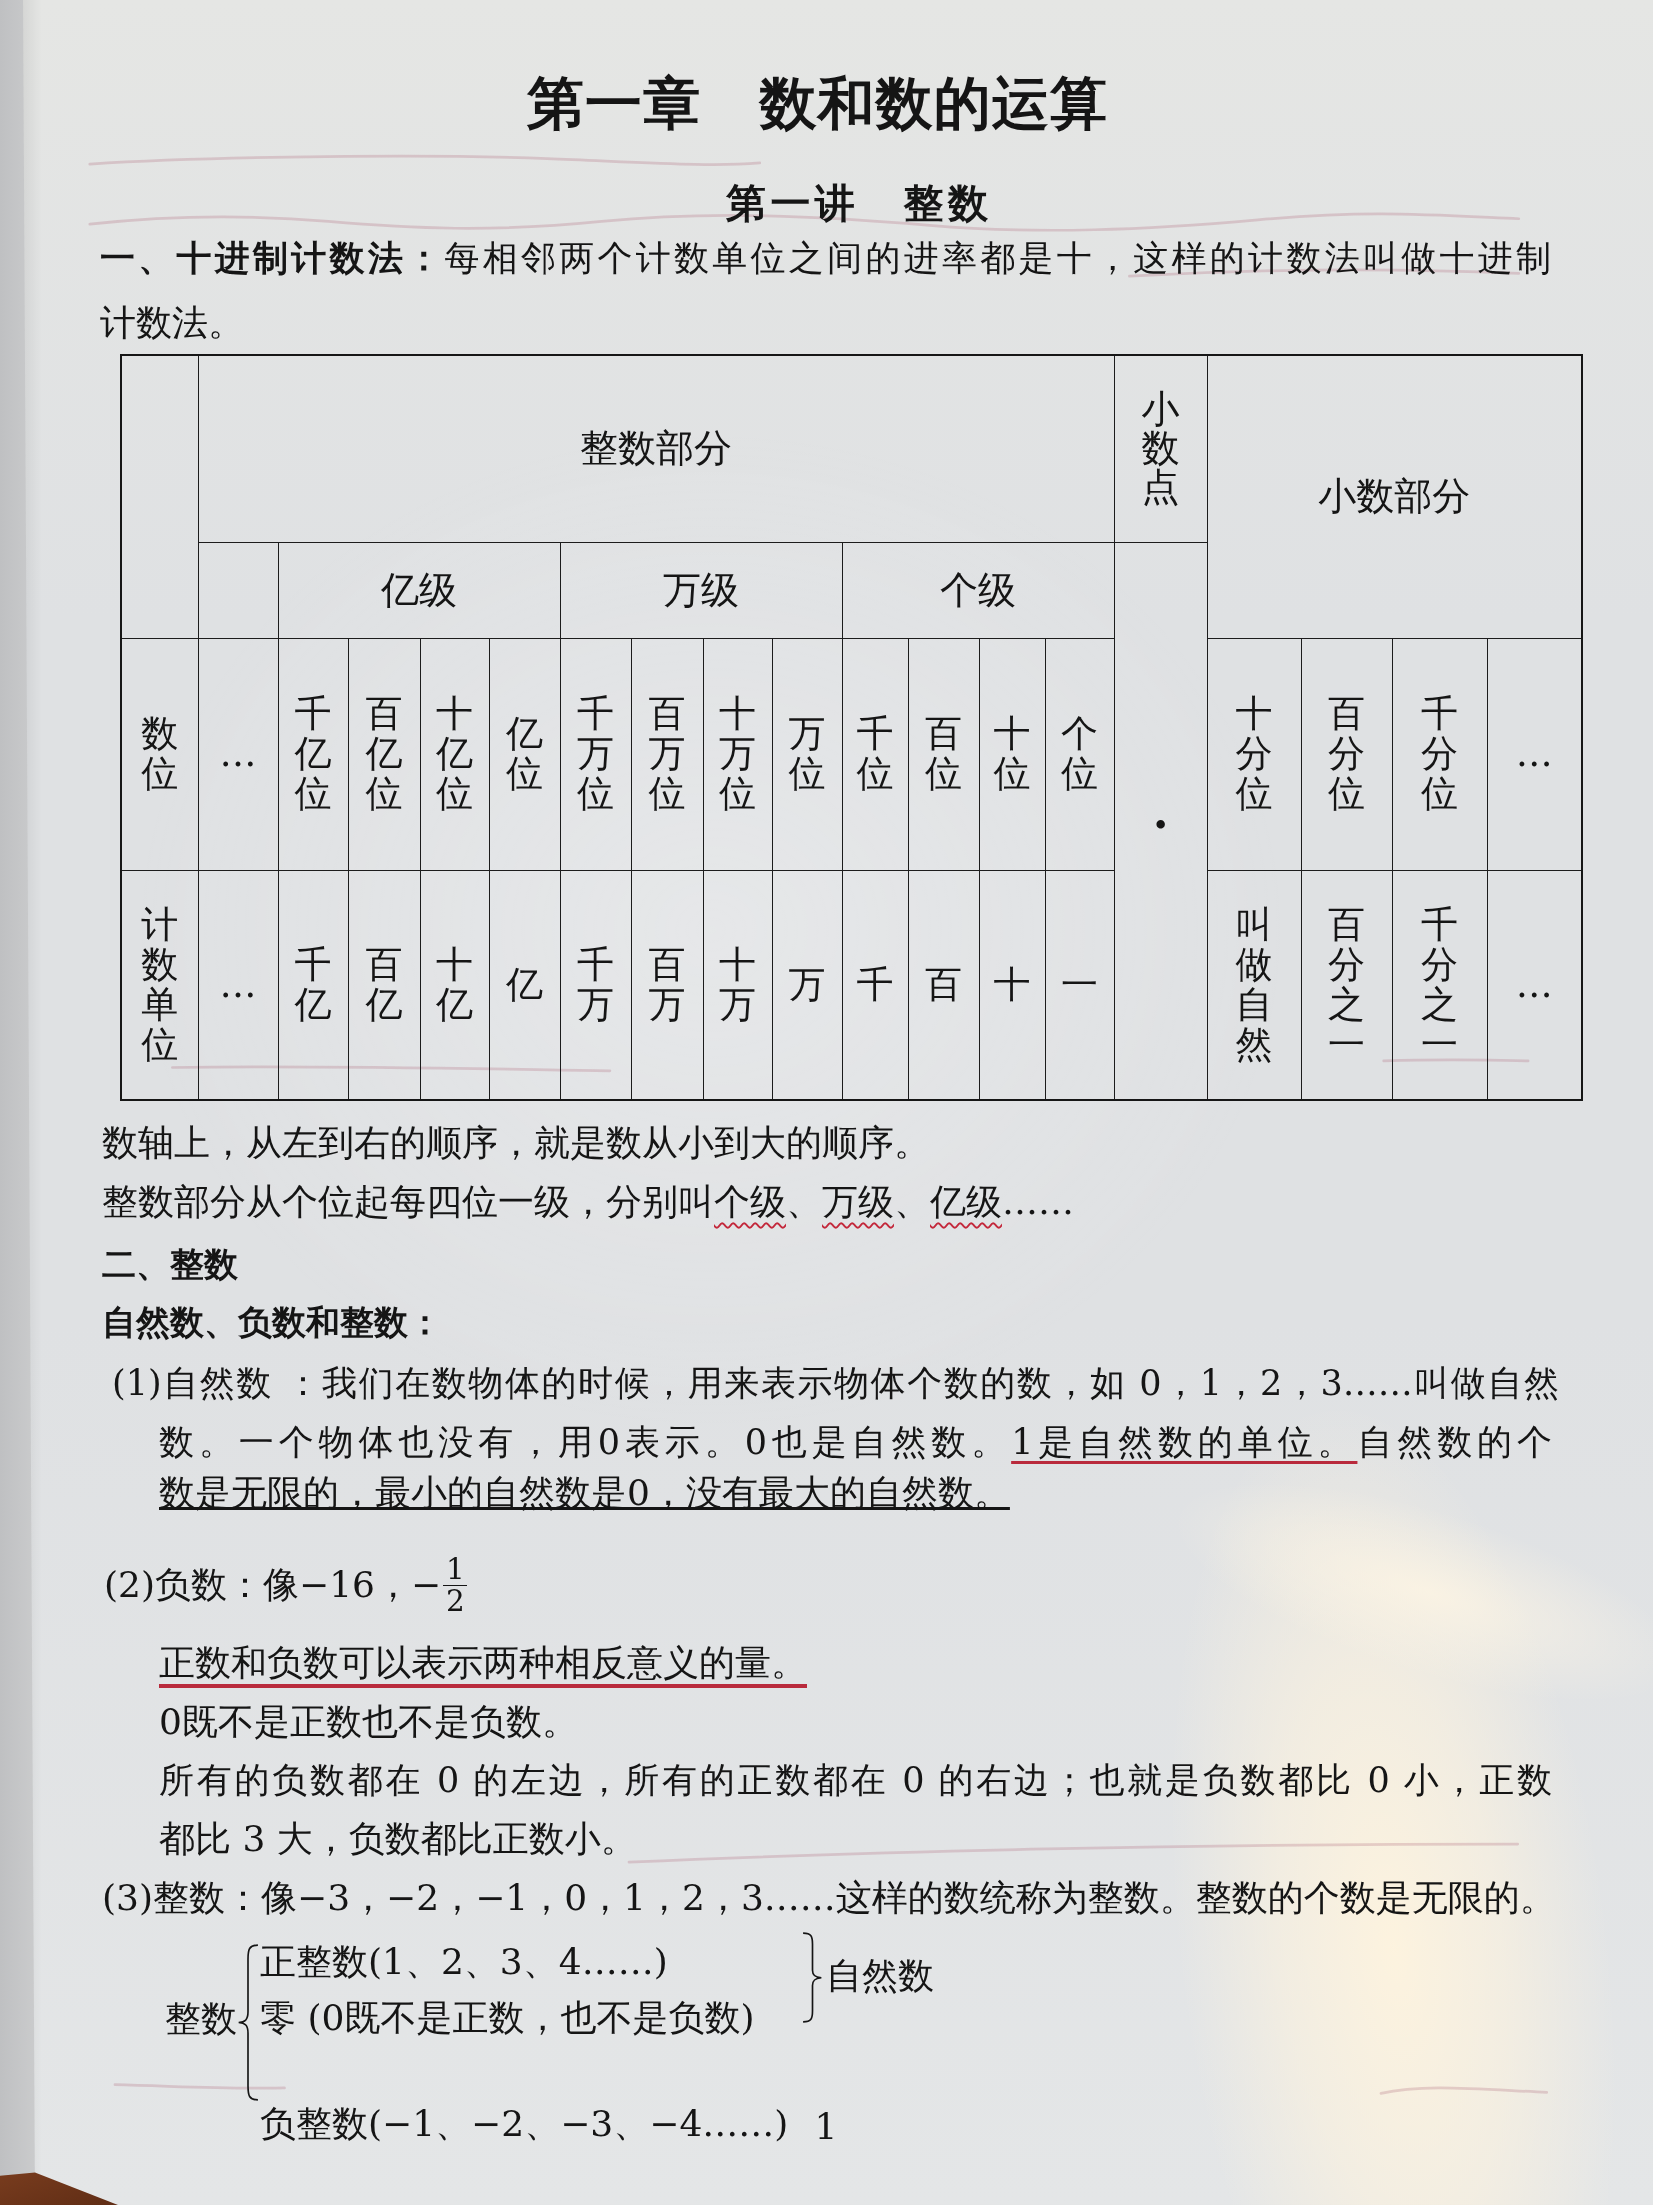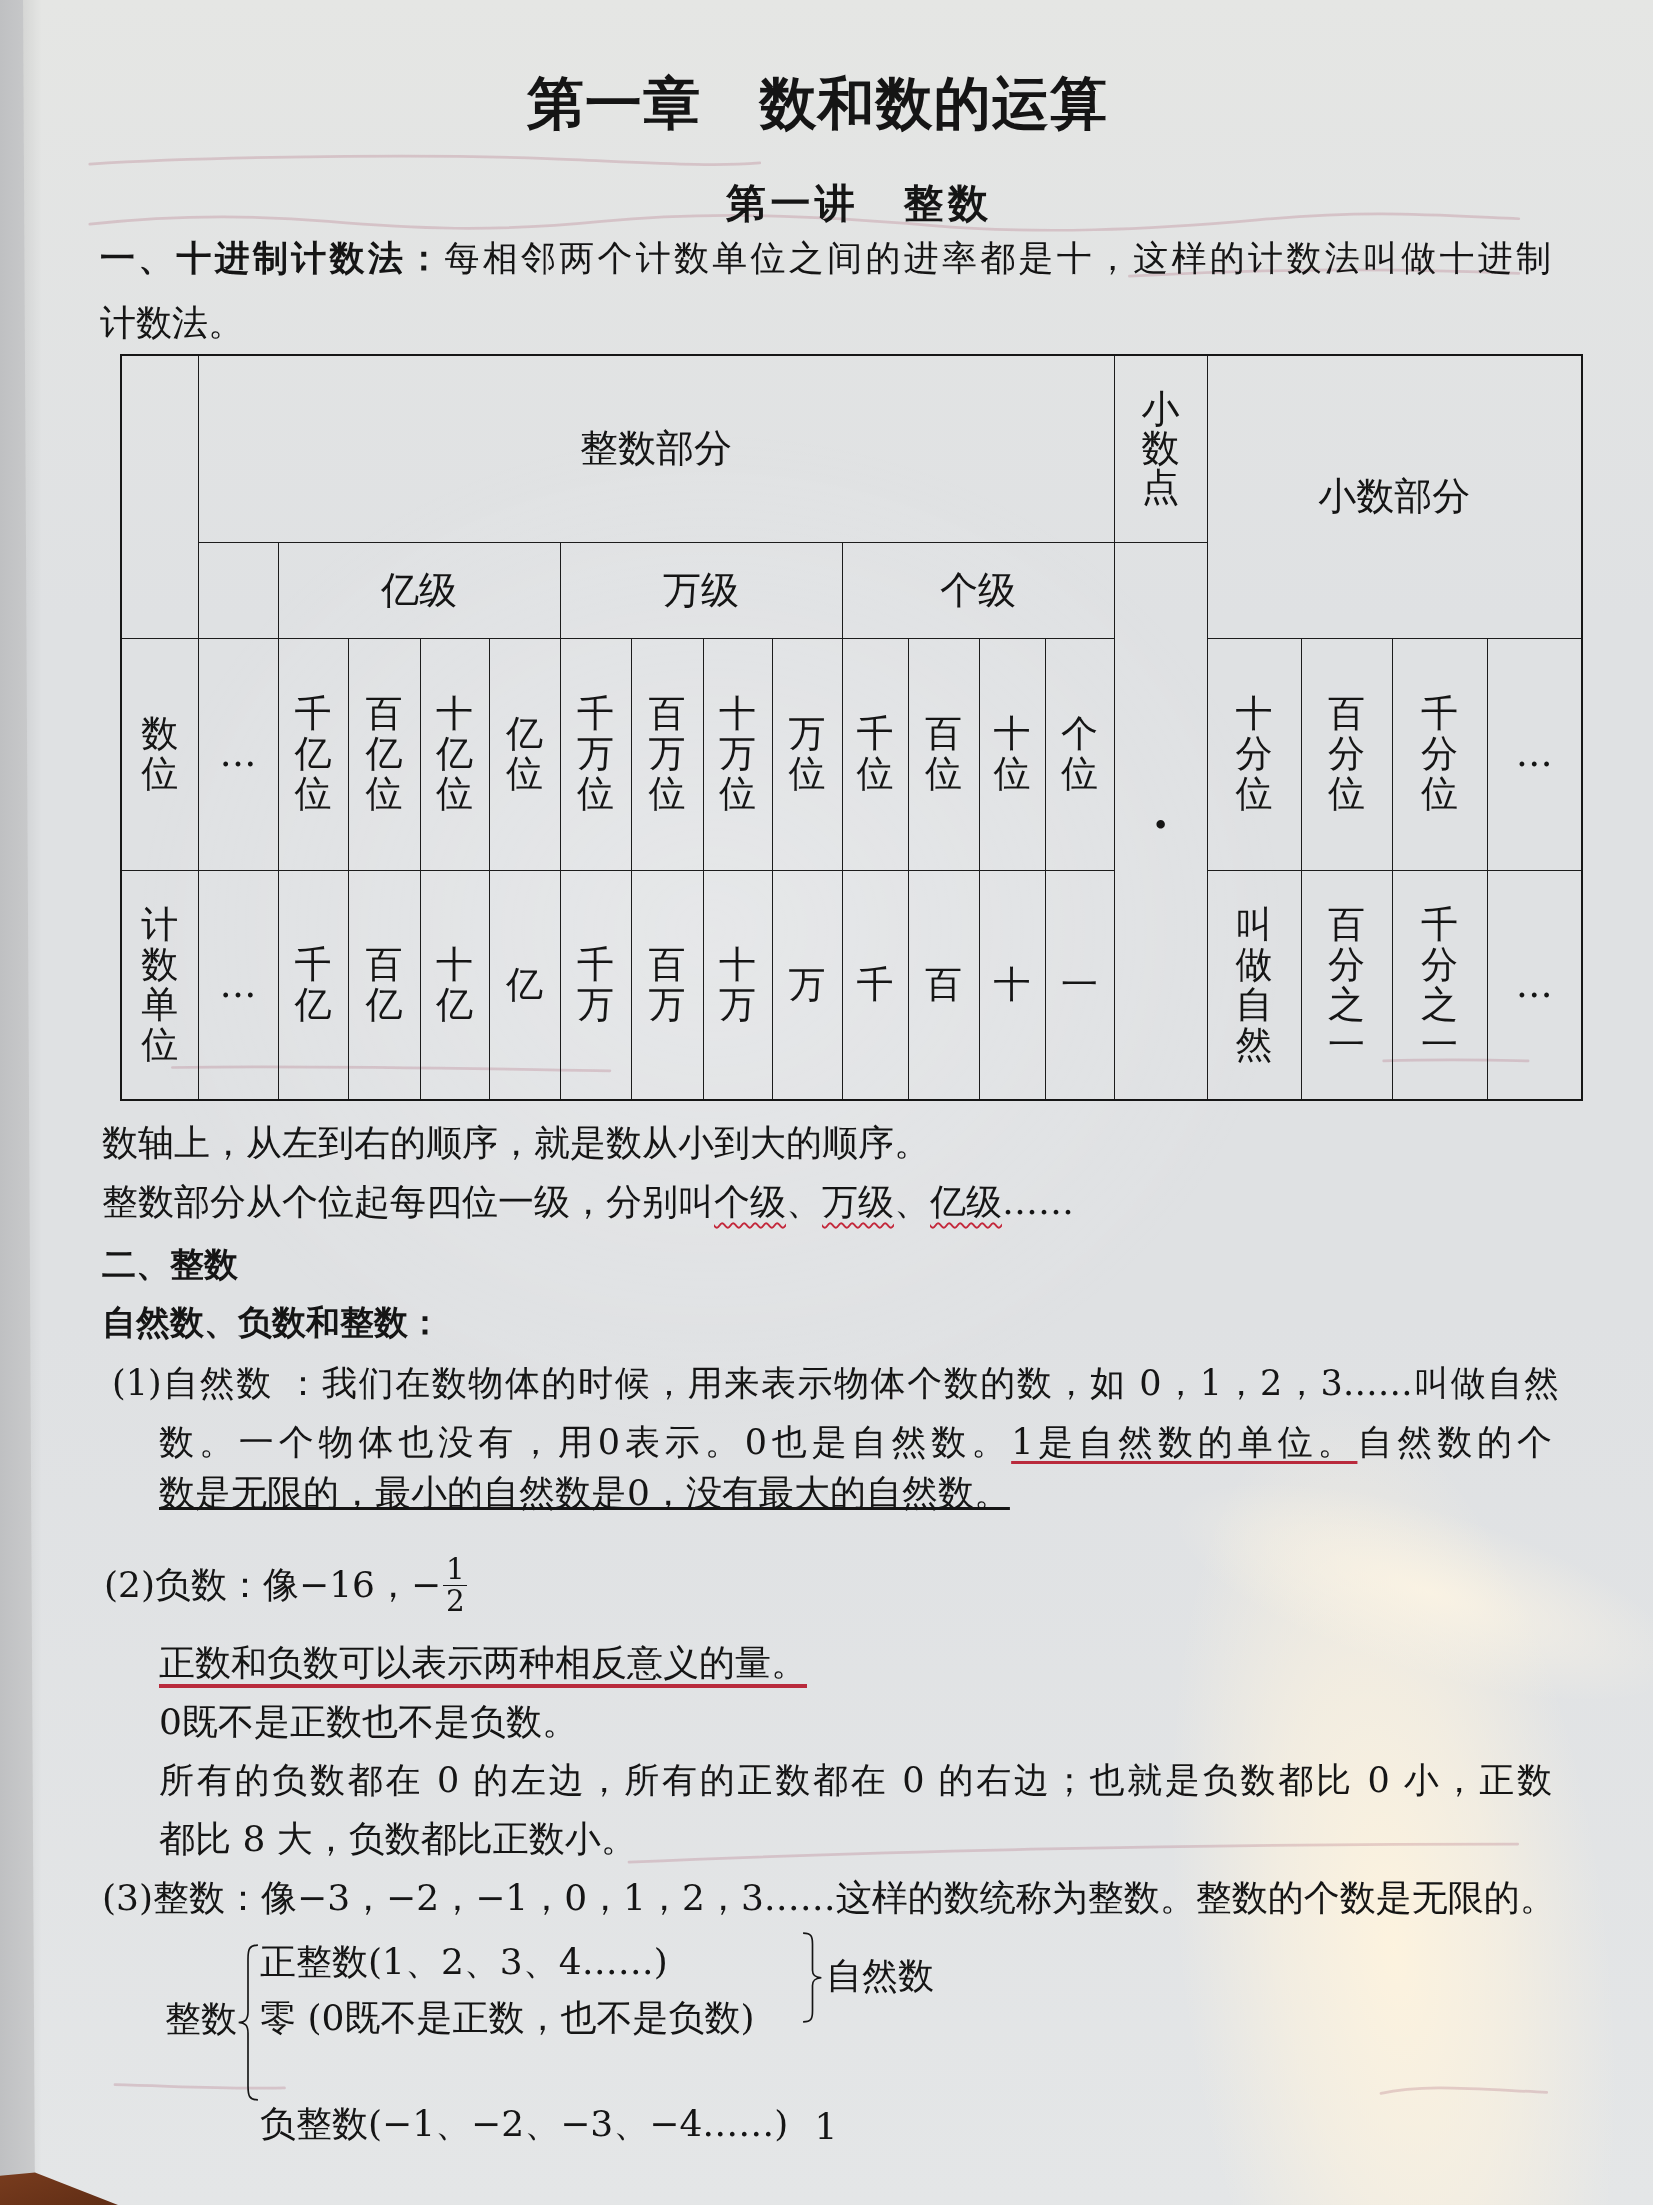--- a/index.html
+++ b/index.html
@@ -256,21 +256,21 @@
 <div class="line" style="left:159px; top:1471px;text-decoration:underline;">数是无限的，最小的自然数是0，没有最大的自然数。</div>
 
 <div class="line" style="left:104px; top:1556px;"><span>(2)负数：像−16，−</span><span class="frac">
       <span>1</span>
       <span class="bar"></span>
       <span>2</span>
     </span></div>
 <div class="line" style="left:159px; top:1641px;"><span class="redline" style="text-decoration-thickness:3.8px; text-underline-offset:8.8px;text-align:right;">正数和负数可以表示两种相反意义的量。</span></div>
 <div class="line" style="left:159px; top:1700px;">0既不是正数也不是负数。</div>
 <div class="jline" style="left:159px; top:1758px; width:1393px;">所有的负数都在 0 的左边，所有的正数都在 0 的右边；也就是负数都比 0 小，正数</div>
-<div class="line" style="left:159px; top:1817px;">都比 8 大，负数都比正数小。</div>
+<div class="line" style="left:159px; top:1817px;">都比 3 大，负数都比正数小。</div>
 
 <div class="line" style="left:102px; top:1876px;">(3)整数：像−3，−2，−1，0，1，2，3……这样的数统称为整数。整数的个数是无限的。</div>
 
 <div class="line" style="left:165px; top:1997px;">整数</div>
 <svg class="brace" style="left:237px; top:1944px;" width="22" height="157" viewBox="0 0 40 287" preserveAspectRatio="none">
   <path d="M38 2 C22 2 20 10 20 28 L20 124 C20 138 15 143 3 143.5 C15 144 20 149 20 163 L20 259 C20 277 22 285 38 285" fill="none" stroke="#151515" stroke-width="3"></path>
 </svg>
 <div class="line" style="left:260px; top:1940px;">正整数(1、2、3、4……)</div>
 <div class="line" style="left:260px; top:1996px;">零 (0既不是正数，也不是负数)</div>
 <div class="line" style="left:260px; top:2059px;margin-top:43px;">负整数(−1、−2、−3、−4……)</div>

